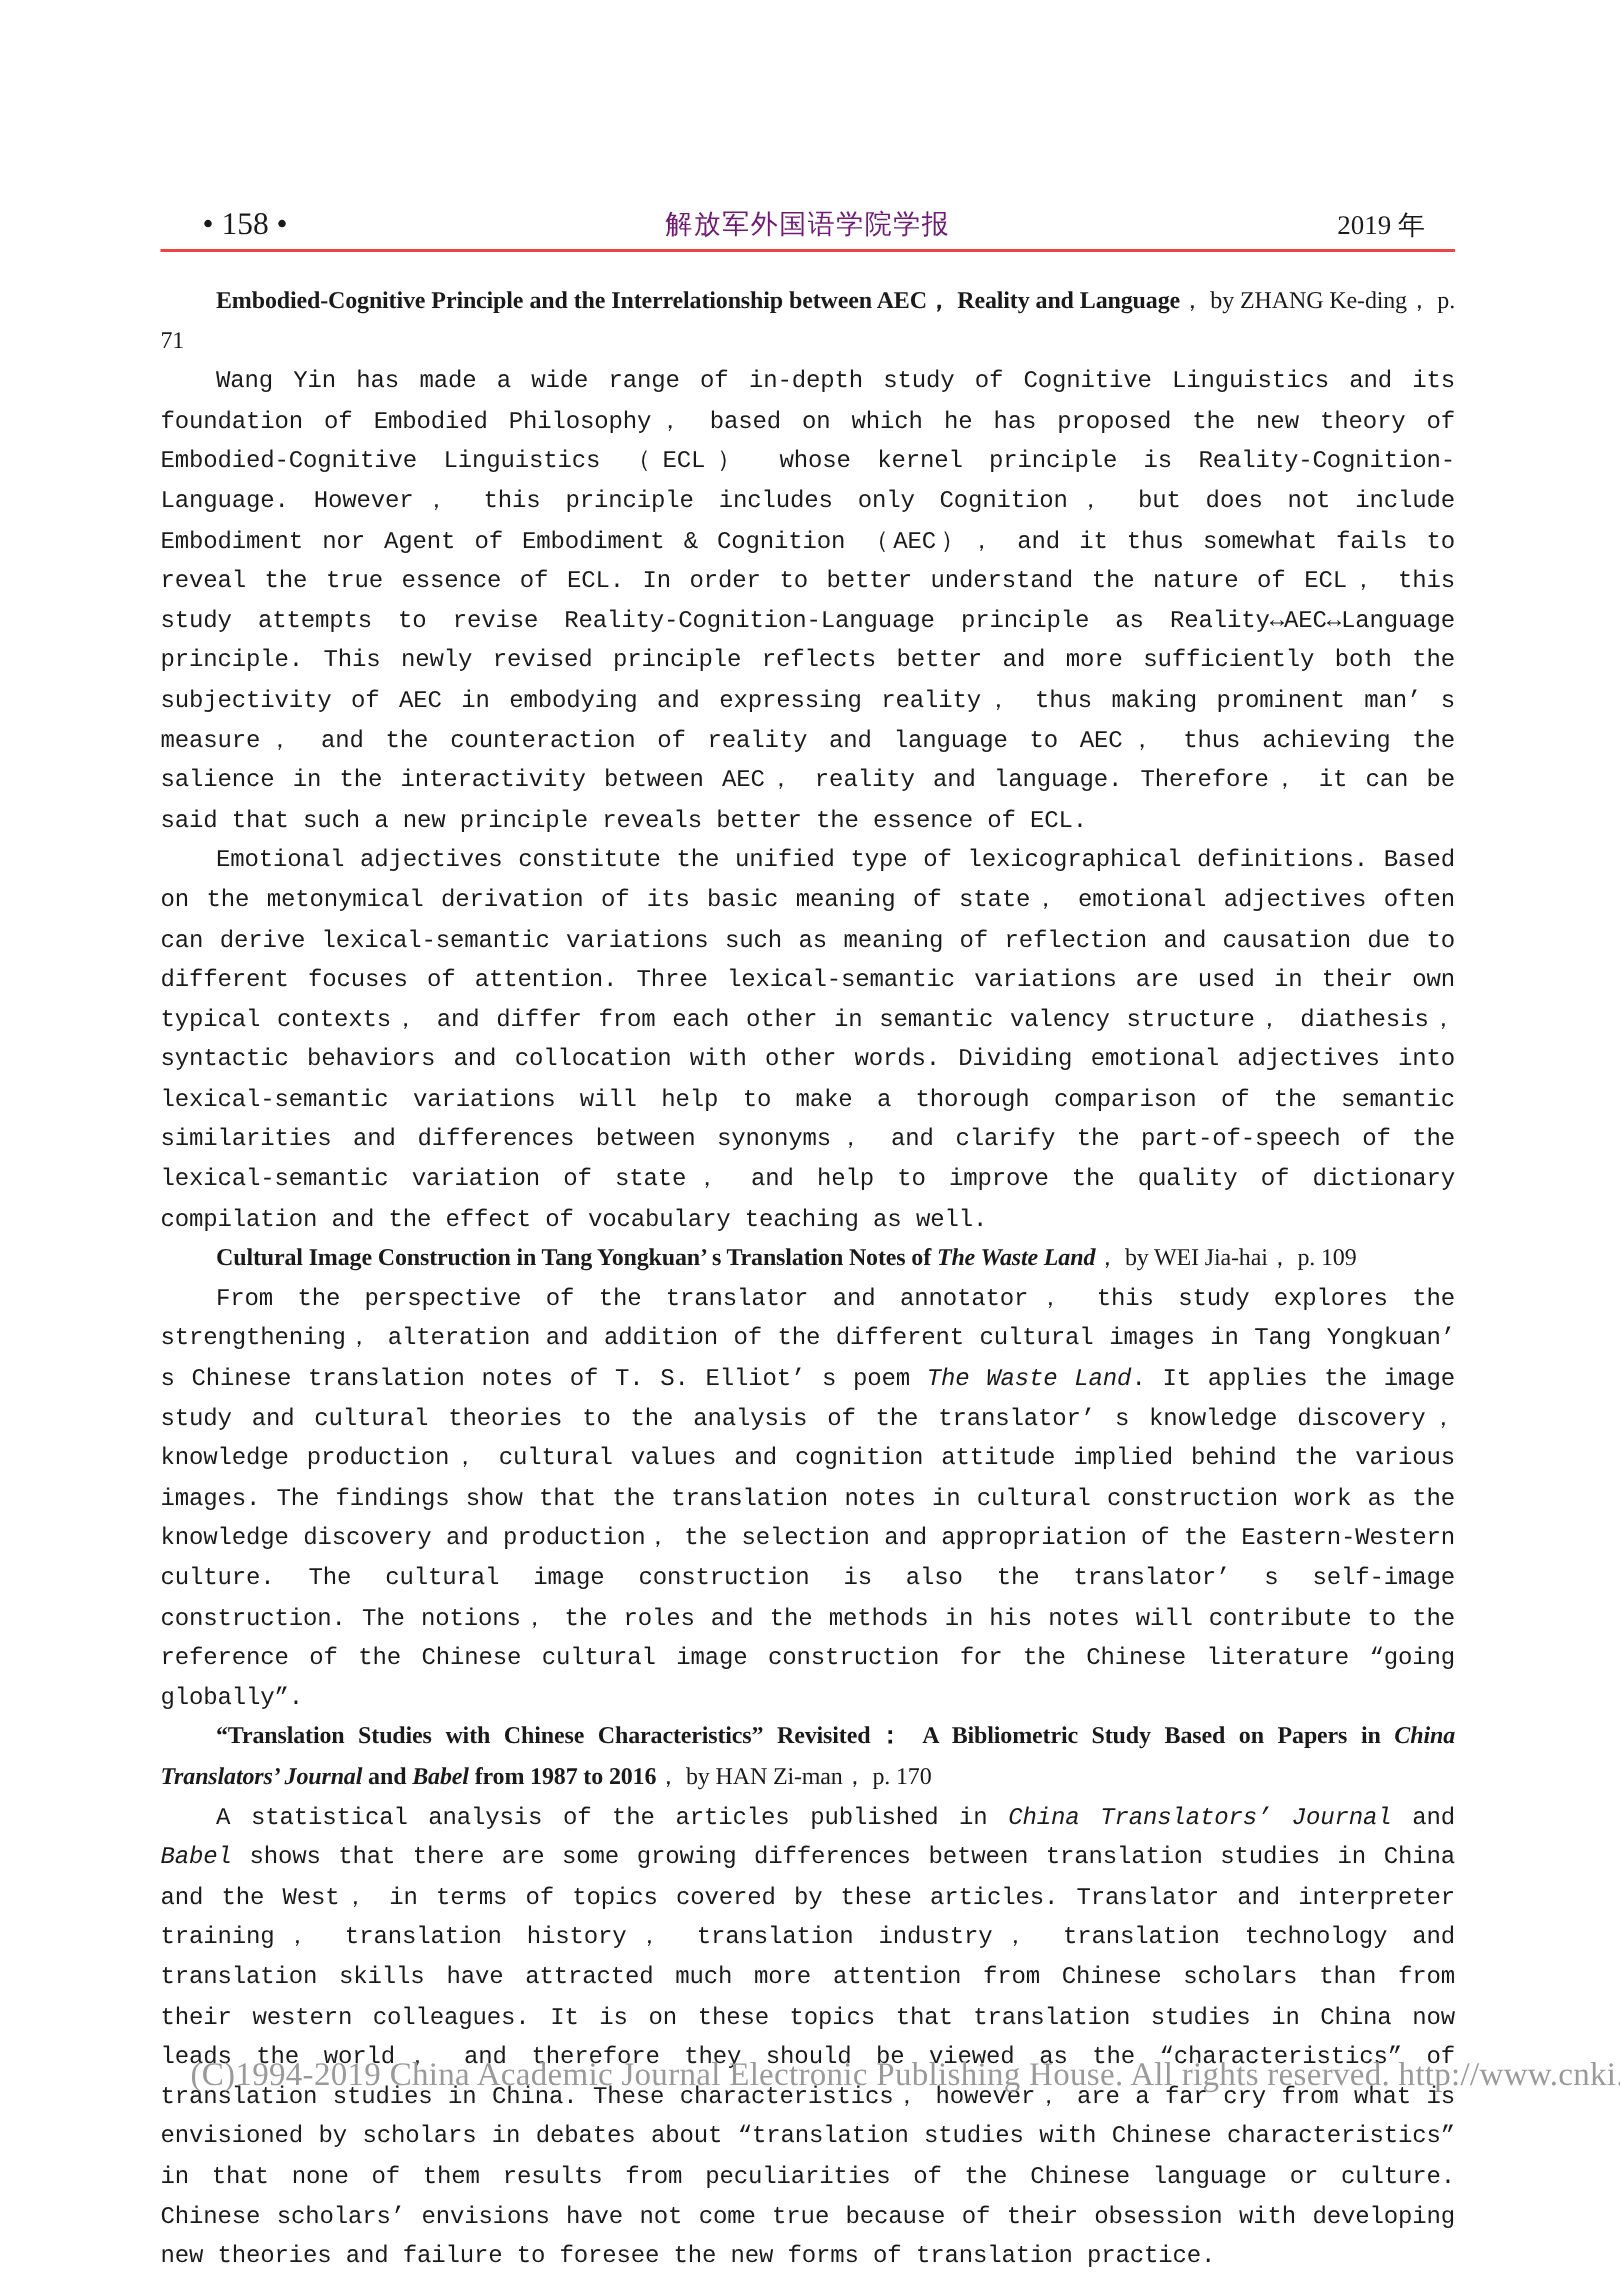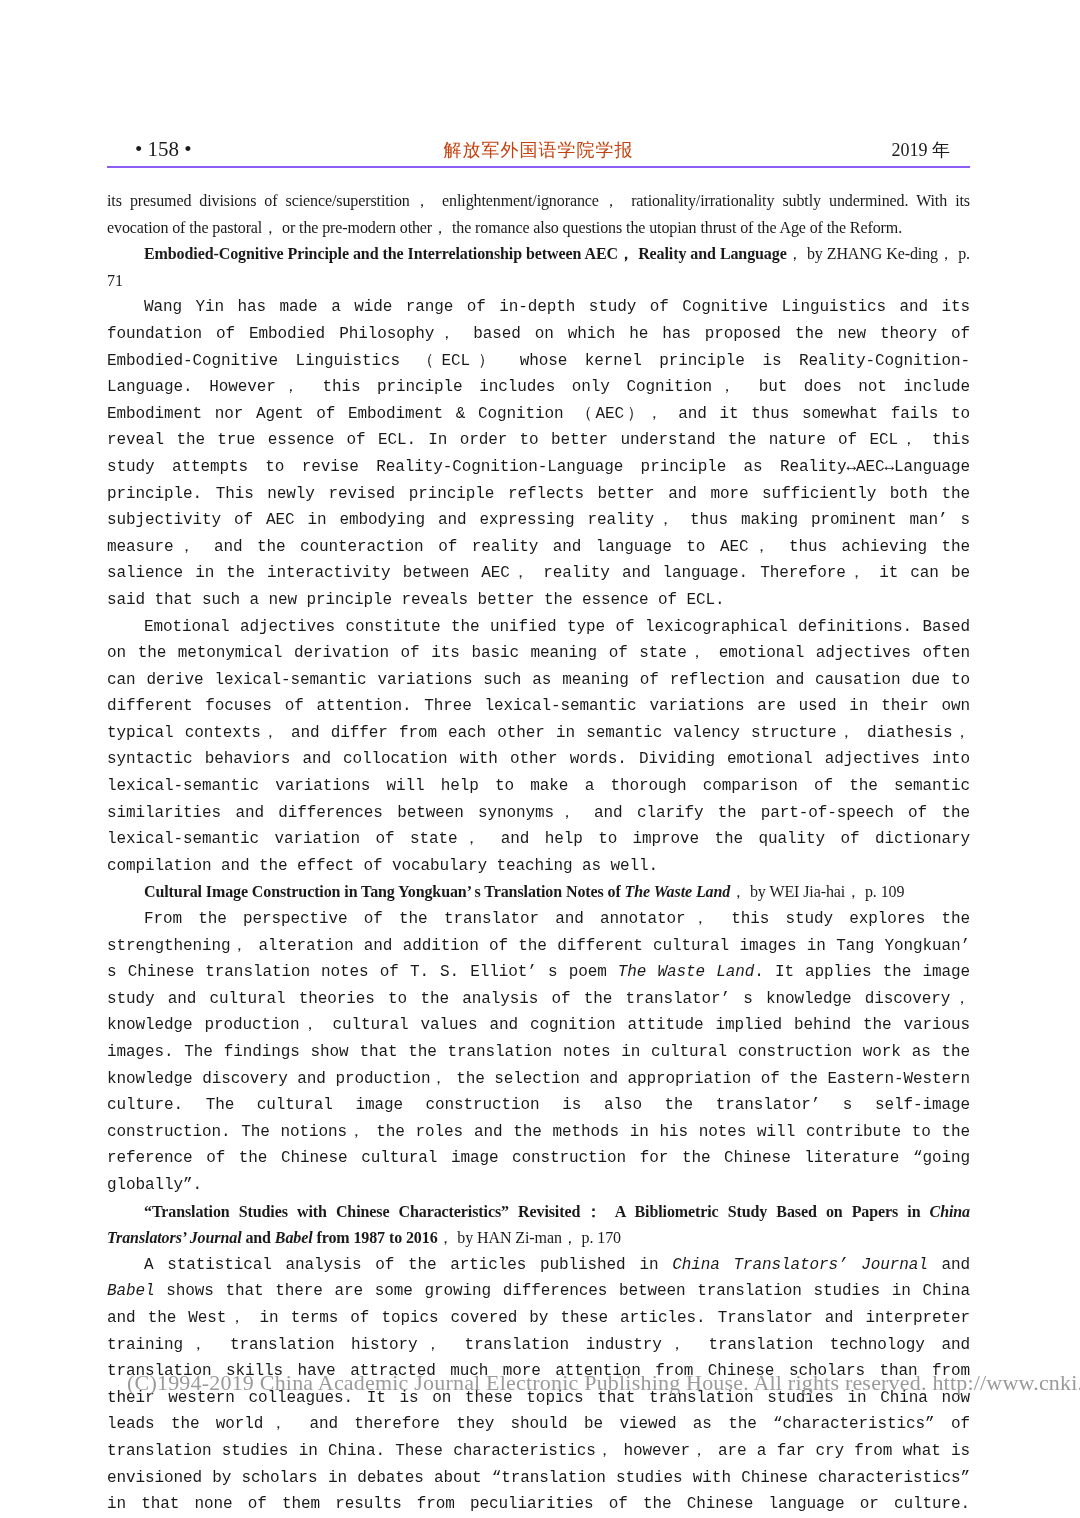--- a/index.html
+++ b/index.html
@@ -2,24 +2,24 @@
 <html><head>
 <meta charset="utf-8">
 <style>
   html, body { margin: 0; padding: 0; }
   body {
     width: 1080px; height: 1518px; background: #ffffff; position: relative; overflow: hidden;
     font-family: "Liberation Serif", "DejaVu Serif", serif; color: #1a1a1a;
   }
   .header {
     position: absolute; left: 107px; top: 136px; width: 863px; height: 30px;
-    border-bottom: 2px solid #8b5cf6; 
+    border-bottom: 2px solid #ef4444; 
   }
   .header .pg { position: absolute; left: 28px; top: 0; font-size: 21px; line-height: 26px; }
-  .header .journal { position: absolute; left: 0; right: 0; top: 2px; text-align: center; font-size: 18px; line-height: 24px; letter-spacing: 1px; font-family: "DejaVu Sans", sans-serif; color:#c2410c; }
+  .header .journal { position: absolute; left: 0; right: 0; top: 2px; text-align: center; font-size: 18px; line-height: 24px; letter-spacing: 1px; font-family: "DejaVu Sans", sans-serif; color:#701a75; }
   .header .year { position: absolute; right: 20px; top: 2px; font-size: 18px; line-height: 24px; }
   .content {
     position: absolute; left: 107px; top: 188px; width: 863px;
     font-size: 16px; line-height: 26.6px; text-align: justify;
     letter-spacing: -0.1px;
   }
   .content p { margin: 0; }
   .indent { text-indent: 37px; font-family: Liberation Mono, monospace; }
   .title-line { text-indent: 37px; }
   .title { font-weight: bold; }
@@ -32,21 +32,20 @@
 </head>
 <body>
 
 <div class="header">
   <span class="pg">• 158 •</span>
   <span class="journal">解放军外国语学院学报</span>
   <span class="year">2019 年</span>
 </div>
 
 <div class="content">
-  <p>its presumed divisions of science/superstition， enlightenment/ignorance， rationality/irrationality subtly undermined. With its evocation of the pastoral， or the pre-modern other， the romance also questions the utopian thrust of the Age of the Reform.</p>
 
   <p class="title-line"><span class="title">Embodied-Cognitive Principle and the Interrelationship between AEC， Reality and Language</span><span>， by ZHANG Ke-ding， p. 71</span></p>
   <p class="indent">Wang Yin has made a wide range of in-depth study of Cognitive Linguistics and its foundation of Embodied Philosophy， based on which he has proposed the new theory of Embodied-Cognitive Linguistics （ECL） whose kernel principle is Reality-Cognition-Language. However， this principle includes only Cognition， but does not include Embodiment nor Agent of Embodiment &amp; Cognition （AEC）， and it thus somewhat fails to reveal the true essence of ECL. In order to better understand the nature of ECL， this study attempts to revise Reality-Cognition-Language principle as Reality↔AEC↔Language principle. This newly revised principle reflects better and more sufficiently both the subjectivity of AEC in embodying and expressing reality， thus making prominent man’ s measure， and the counteraction of reality and language to AEC， thus achieving the salience in the interactivity between AEC， reality and language. Therefore， it can be said that such a new principle reveals better the essence of ECL.</p>
 
   <p class="indent">Emotional adjectives constitute the unified type of lexicographical definitions. Based on the metonymical derivation of its basic meaning of state， emotional adjectives often can derive lexical-semantic variations such as meaning of reflection and causation due to different focuses of attention. Three lexical-semantic variations are used in their own typical contexts， and differ from each other in semantic valency structure， diathesis， syntactic behaviors and collocation with other words. Dividing emotional adjectives into lexical-semantic variations will help to make a thorough comparison of the semantic similarities and differences between synonyms， and clarify the part-of-speech of the lexical-semantic variation of state， and help to improve the quality of dictionary compilation and the effect of vocabulary teaching as well.</p>
 
   <p class="title-line"><span class="title"><span>Cultural Image Construction in Tang Yongkuan’ s Translation Notes of </span><span class="ital">The Waste Land</span></span><span>， by WEI Jia-hai， p. 109</span></p>
   <p class="indent"><span>From the perspective of the translator and annotator， this study explores the strengthening， alteration and addition of the different cultural images in Tang Yongkuan’ s Chinese translation notes of T. S. Elliot’ s poem </span><span class="ital">The Waste Land</span><span>. It applies the image study and cultural theories to the analysis of the translator’ s knowledge discovery， knowledge production， cultural values and cognition attitude implied behind the various images. The findings show that the translation notes in cultural construction work as the knowledge discovery and production， the selection and appropriation of the Eastern-Western culture. The cultural image construction is also the translator’ s self-image construction. The notions， the roles and the methods in his notes will contribute to the reference of the Chinese cultural image construction for the Chinese literature “going globally”.</span></p>
 
   <p class="title-line"><span class="title"><span>“Translation Studies with Chinese Characteristics” Revisited： A Bibliometric Study Based on Papers in </span><span class="ital">China Translators’ Journal</span><span> and </span><span class="ital">Babel</span><span> from 1987 to 2016</span></span><span>， by HAN Zi-man， p. 170</span></p>

